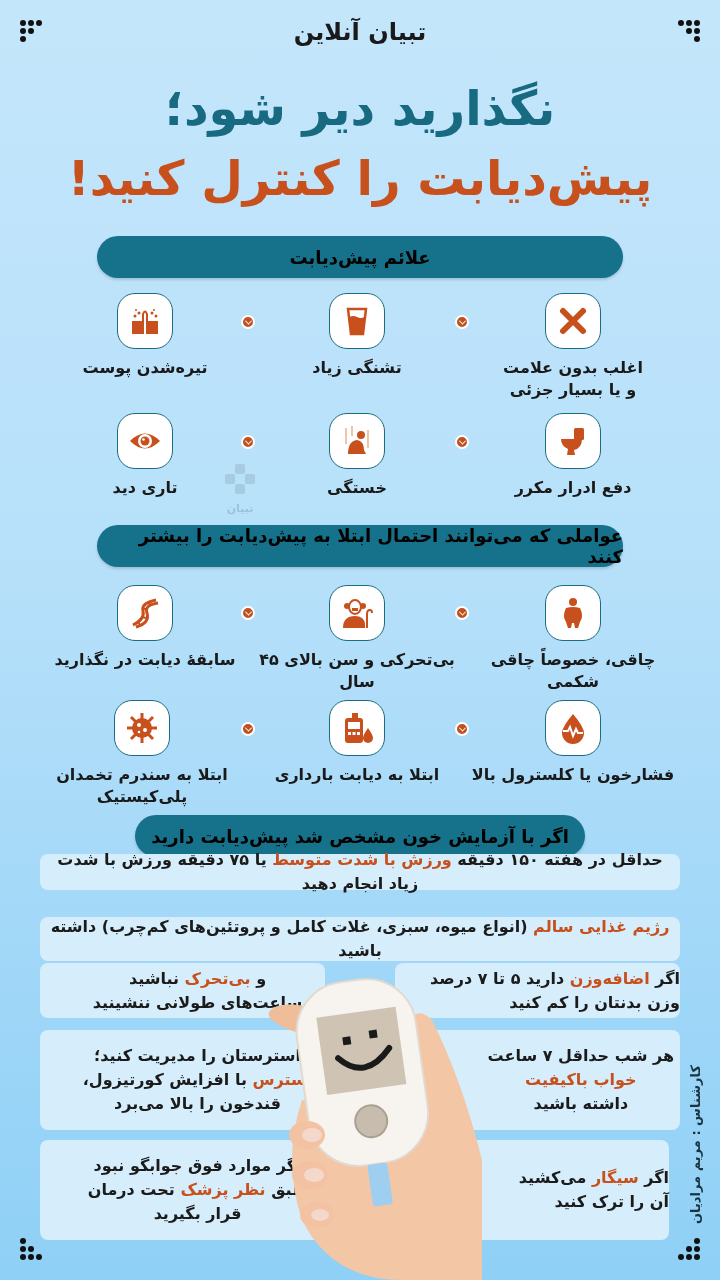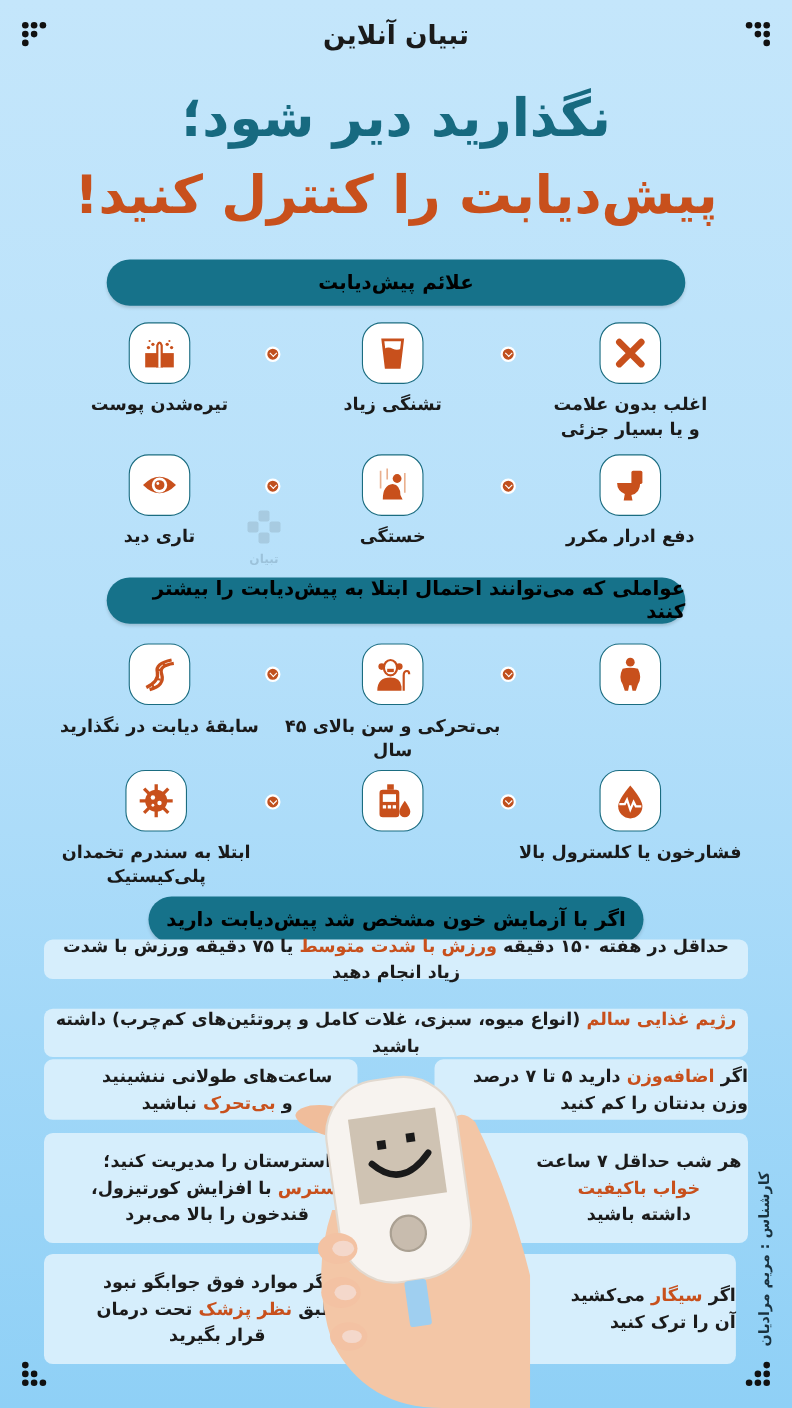--- a/index.html
+++ b/index.html
@@ -229,20 +229,21 @@
 
 <div class="pill" style="top:525px;">عواملی که می‌توانند احتمال ابتلا به پیش‌دیابت را بیشتر کنند</div>
 
 <div class="item" style="left:468px; top:585px;">
   <div class="icon-box">
     <svg viewBox="0 0 34 34">
         <circle cx="17" cy="6" r="4" fill="#c8501c"></circle>
         <path d="M10 12 Q17 10 24 12 Q28 20 24 26 L22 32 H19 L18 27 H16 L15 32 H12 L10 26 Q6 20 10 12 Z" fill="#c8501c"></path>
       </svg>
   </div>
+  <div class="item-label">چاقی، خصوصاً چاقی شکمی</div>
 </div>
 <div class="item" style="left:252px; top:585px;">
   <div class="icon-box">
     <svg viewBox="0 0 34 34">
         <circle cx="7" cy="10" r="3" fill="#c8501c"></circle>
         <circle cx="23" cy="10" r="3" fill="#c8501c"></circle>
         <ellipse cx="15" cy="11" rx="6" ry="7" fill="none" stroke="#c8501c" stroke-width="2"></ellipse>
         <rect x="12" y="12" width="6" height="3" fill="#c8501c"></rect>
         <path d="M3 32 Q3 20 15 20 Q24 20 25 28 L25 32 Z" fill="#c8501c"></path>
         <path d="M27 32 V18 Q27 14 30 14 Q32 14 32 17" fill="none" stroke="#c8501c" stroke-width="2"></path>
@@ -282,20 +283,21 @@
     <svg viewBox="0 0 34 34">
         <rect x="12" y="2" width="6" height="5" fill="#c8501c"></rect>
         <rect x="5" y="7" width="18" height="25" rx="3" fill="#c8501c"></rect>
         <rect x="8" y="11" width="12" height="7" fill="#fff"></rect>
         <rect x="8" y="21" width="3" height="3" fill="#fff"></rect>
         <rect x="12.5" y="21" width="3" height="3" fill="#fff"></rect>
         <rect x="17" y="21" width="3" height="3" fill="#fff"></rect>
         <path d="M28 17 Q33 24 33 27 A5 5 0 0 1 23 27 Q23 24 28 17 Z" fill="#c8501c"></path>
       </svg>
   </div>
+  <div class="item-label">ابتلا به دیابت بارداری</div>
 </div>
 <div class="item" style="left:22px; top:700px; width:240px;">
   <div class="icon-box">
     <svg viewBox="0 0 34 34">
         <g stroke="#c8501c" stroke-width="3">
           <line x1="17" y1="2" x2="17" y2="32"></line>
           <line x1="2" y1="17" x2="32" y2="17"></line>
           <line x1="6" y1="6" x2="28" y2="28"></line>
           <line x1="28" y1="6" x2="6" y2="28"></line>
         </g>
@@ -334,22 +336,22 @@
 </div>
 <div class="panel right" style="left:384px; top:1140px; width:285px; height:100px;">
   <span class="txt">
     <span style="display:block"><span>اگر </span><span class="hl">سیگار</span><span> می‌کشید</span></span>
     <span style="display:block">آن را ترک کنید</span>
   </span>
 </div>
 
 <div class="panel" style="left:40px; top:963px; width:285px; height:55px;">
   <span class="txt" style="padding-left:30px;">
+    <span style="display:block"><span>و </span><span class="hl">بی‌تحرک</span><span> نباشید</span></span>
     <span style="display:block">ساعت‌های طولانی ننشینید</span>
-    <span style="display:block"><span>و </span><span class="hl">بی‌تحرک</span><span> نباشید</span></span>
   </span>
 </div>
 <div class="panel" style="left:40px; top:1030px; width:285px; height:100px;">
   <span class="txt" style="padding-left:30px;">
     <span style="display:block">استرستان را مدیریت کنید؛</span>
     <span style="display:block"><span class="hl">استرس</span><span> با افزایش کورتیزول،</span></span>
     <span style="display:block">قندخون را بالا می‌برد</span>
   </span>
 </div>
 <div class="panel" style="left:40px; top:1140px; width:285px; height:100px;">

